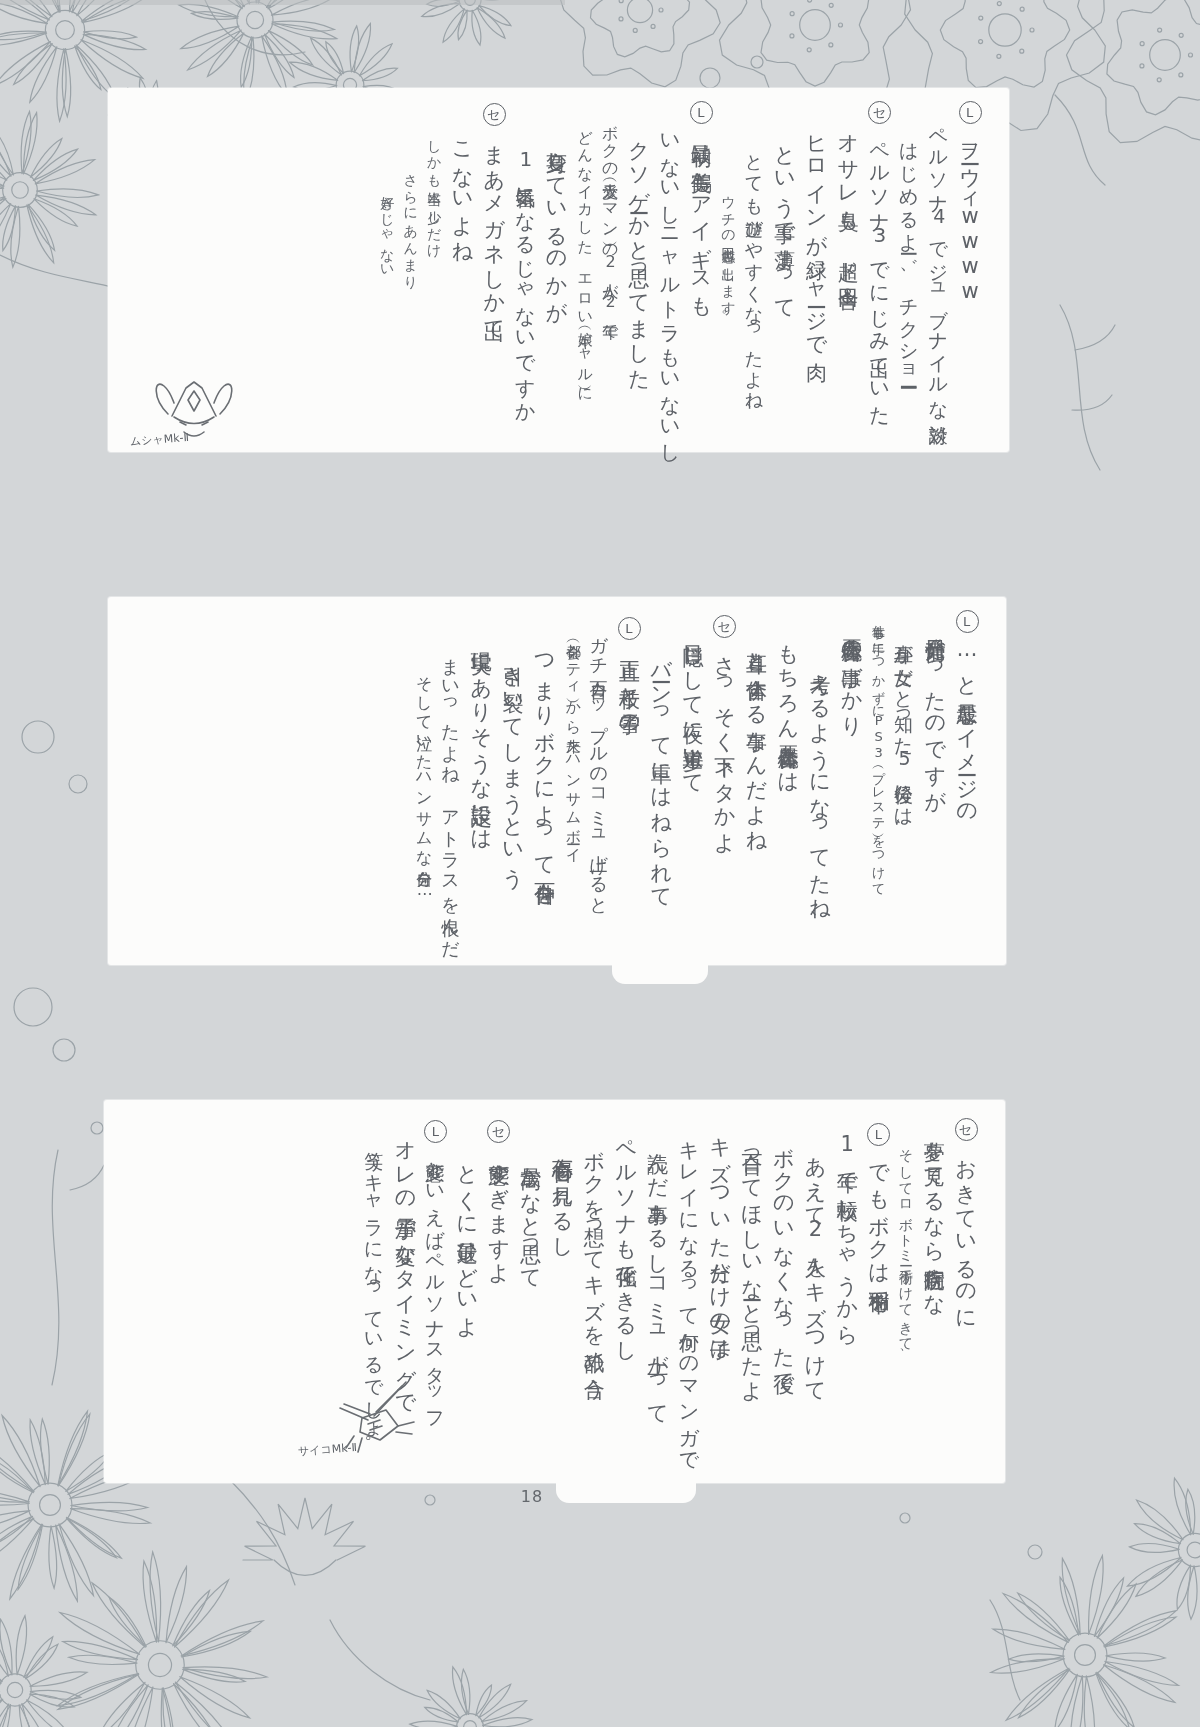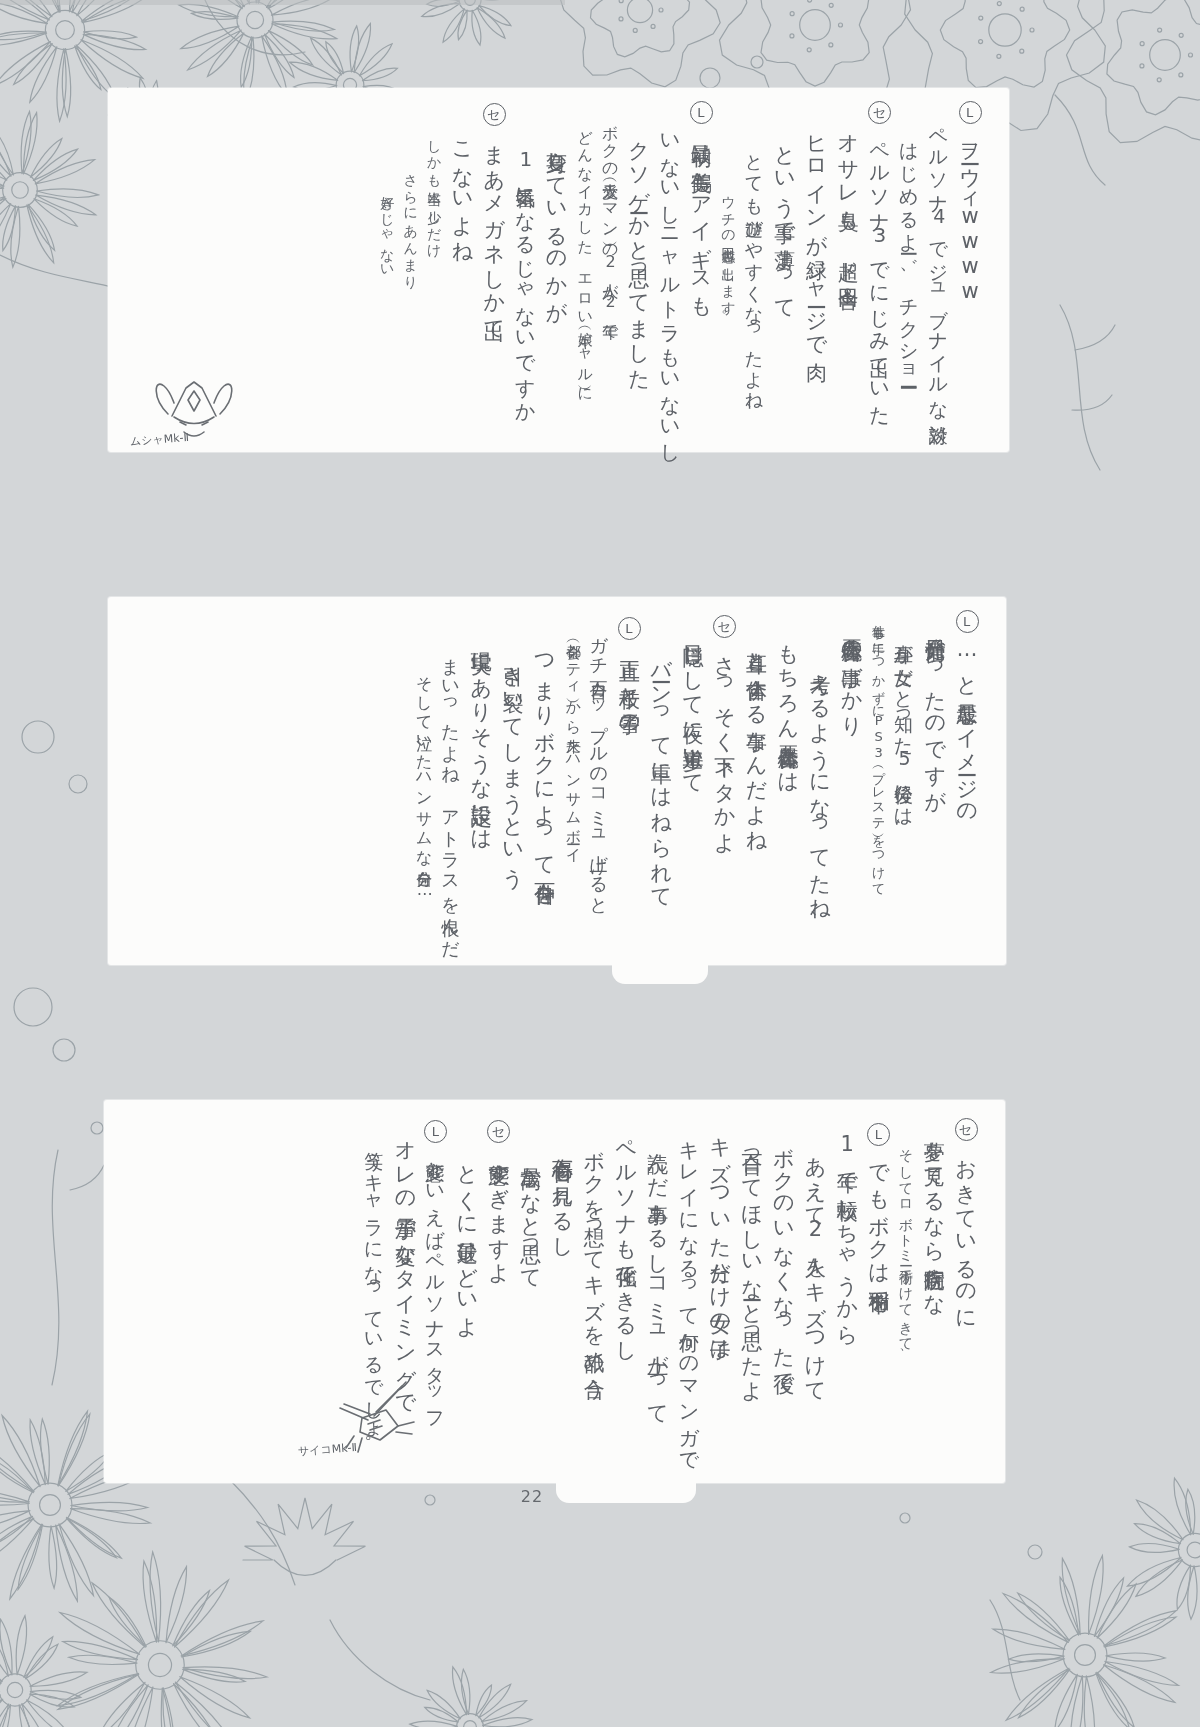--- a/index.html
+++ b/index.html
@@ -460,14 +460,14 @@
         <path d="M88,52 L104,48 M86,58 L102,60"></path>
         <path d="M44,62 L36,74 M52,64 L48,78"></path>
       </svg>
       <span class="cap" style="left:-12px;top:68px;">サイコMk-Ⅱ</span>
     </div>
   </section>
 
   <div class="bump b2"></div>
   <div class="bump b3"></div>
 
-  <div class="pagenum">22</div>
+  <div class="pagenum">18</div>
 </div>
 
 </body></html>

